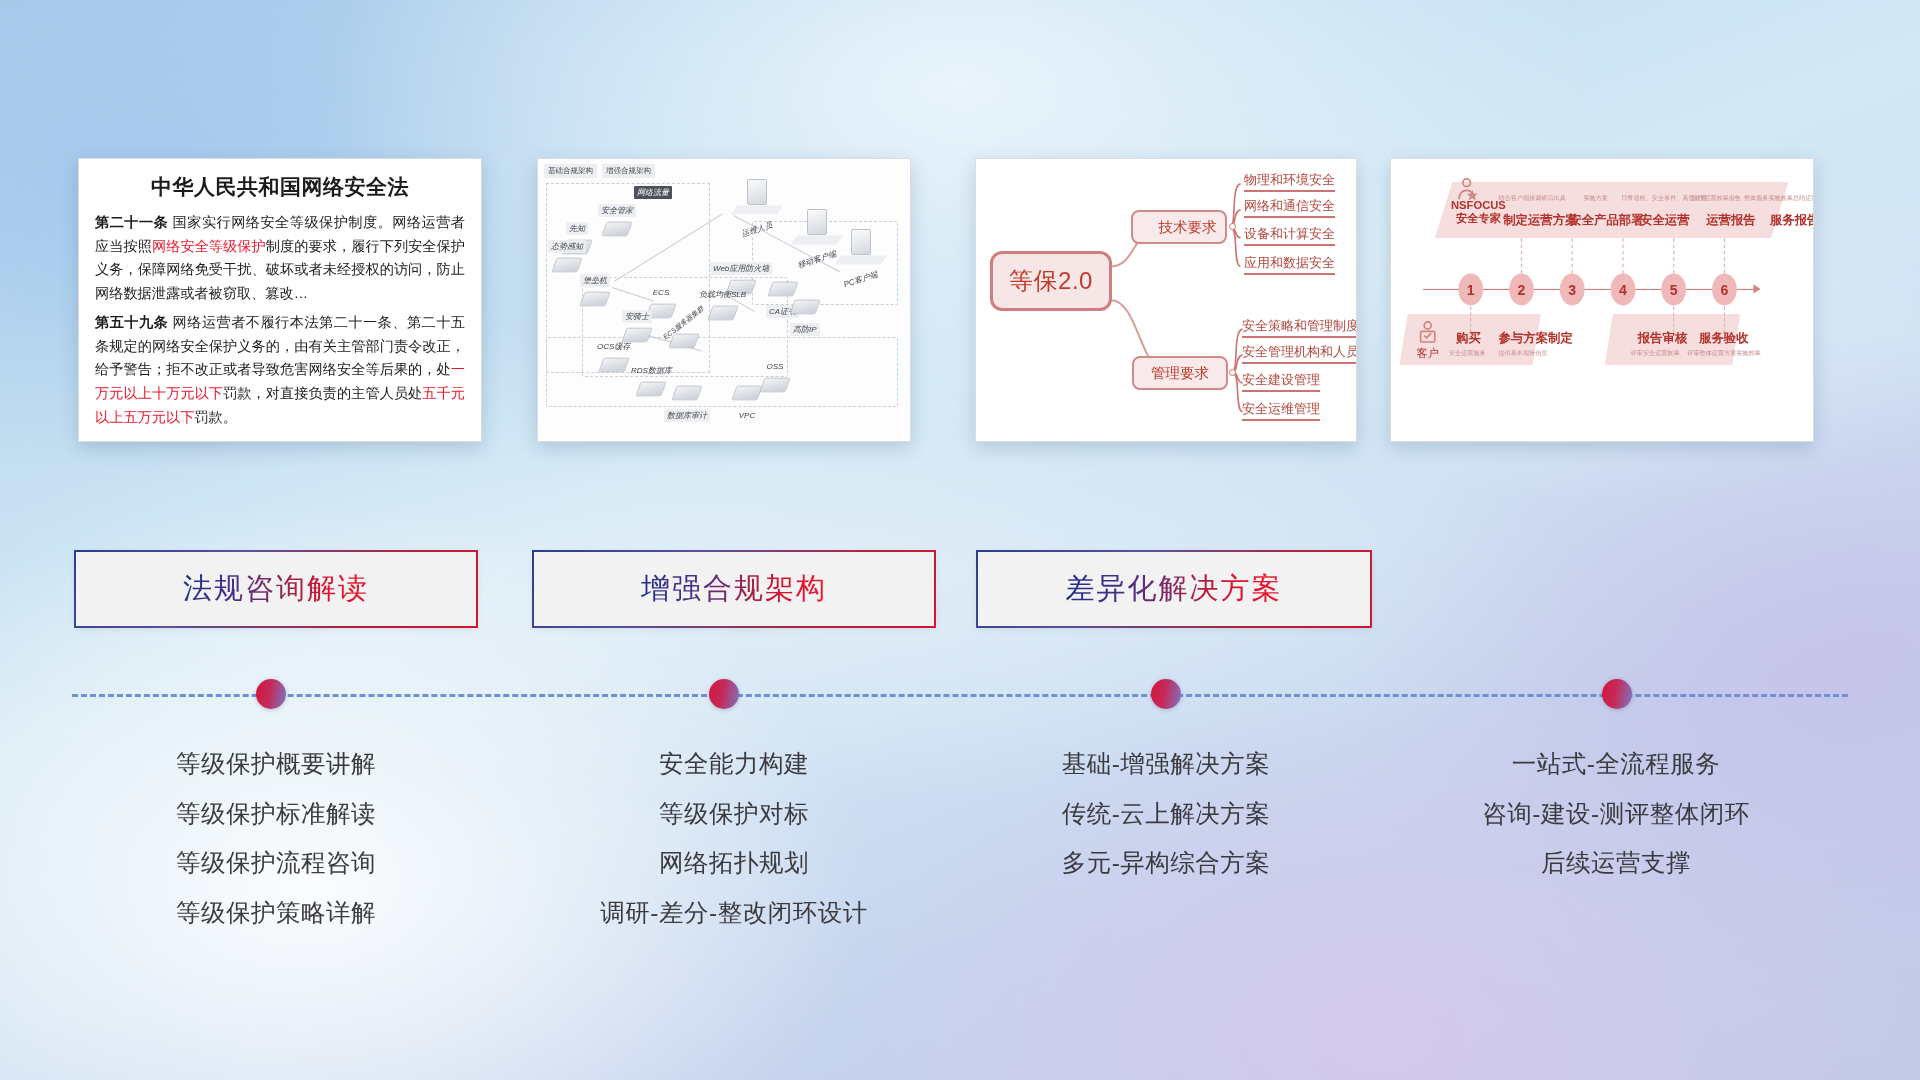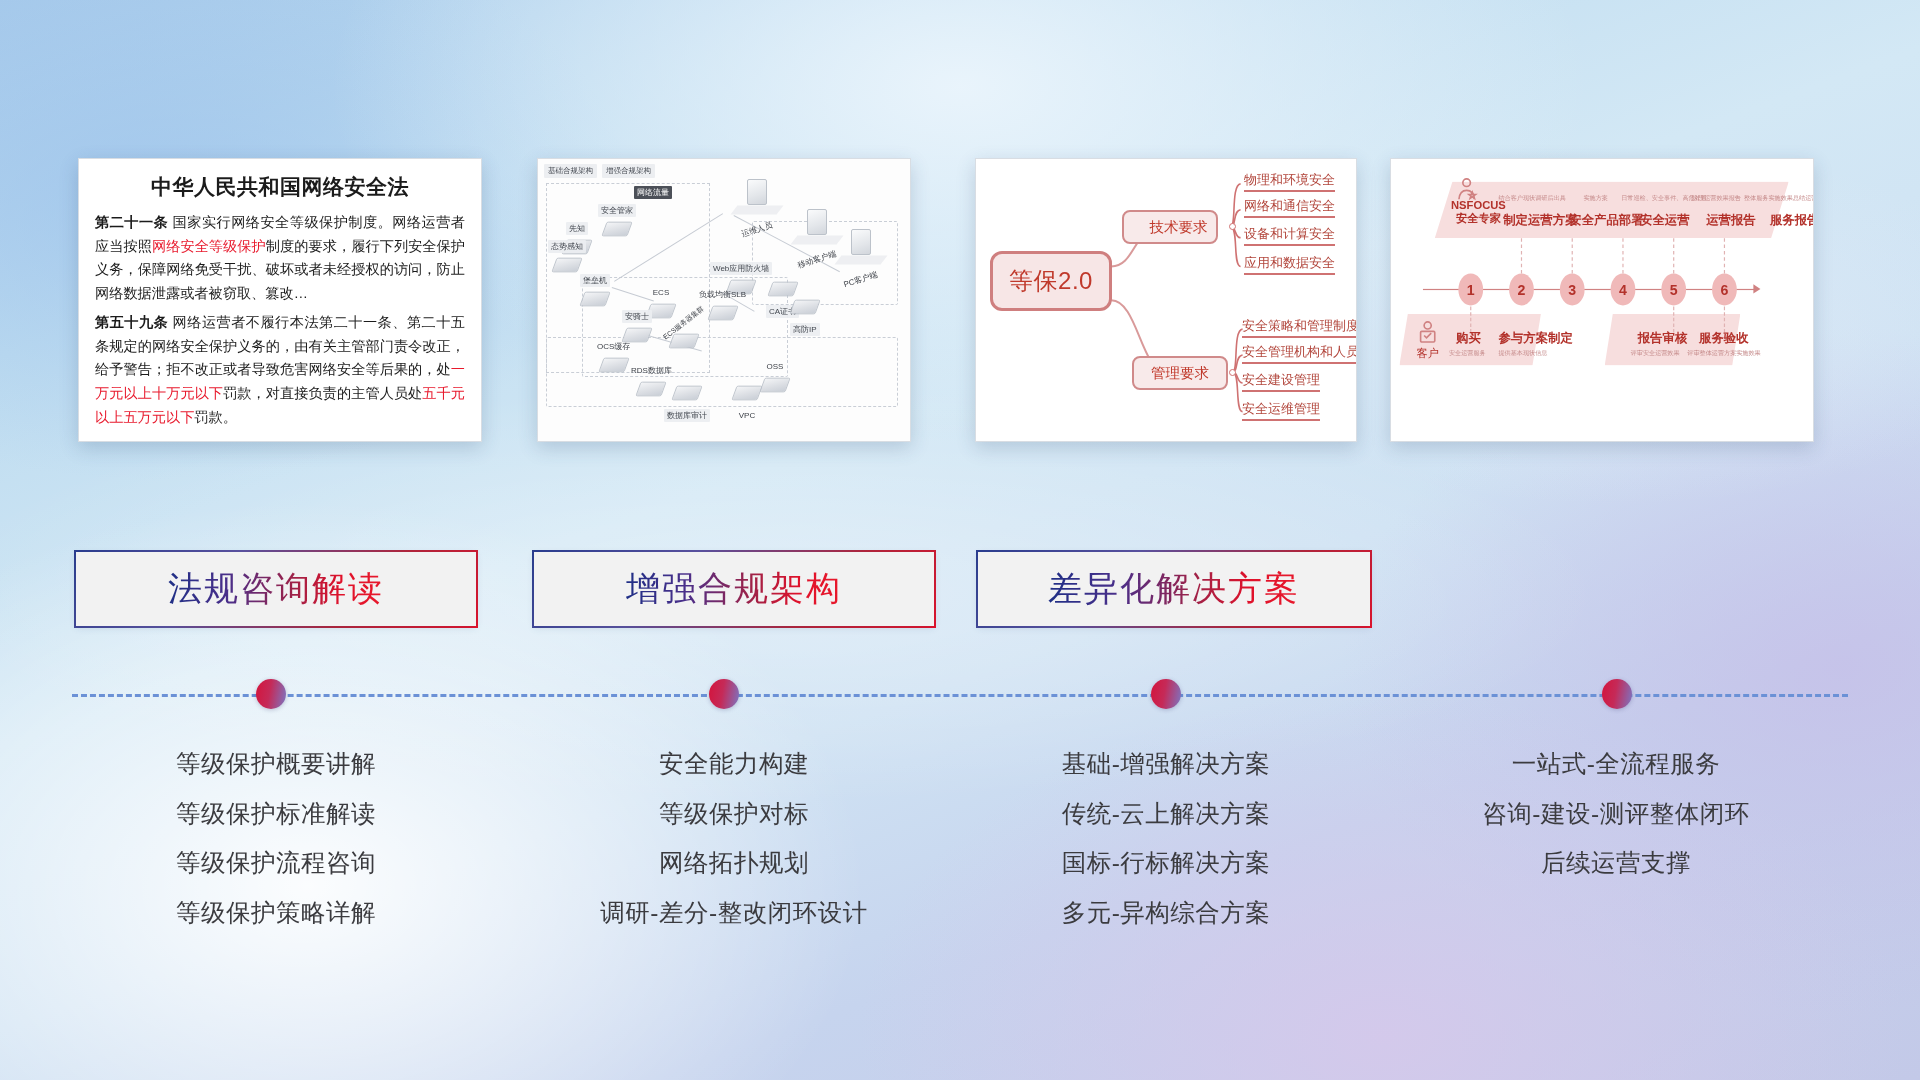--- a/index.html
+++ b/index.html
@@ -64,21 +64,21 @@
   
   .arch { background: #fdfdfd; }
   .arch-tabs { position: absolute; top: 5px; left: 6px; display: flex; gap: 5px; }
   .arch-tab {
     font-size: 7.5px; color: #4a4f57; background: #eceef1;
     padding: 2px 4px; border-radius: 1px; white-space: nowrap;
   }
   .arch-zone {
     position: absolute; border: 1px dashed #c9ced6; border-radius: 2px;
   }
-  .node { position: absolute; text-align: center; }
+  .node { position: absolute; text-align: center; font-style: italic; }
   .node .lbl {
     font-size: 8px; color: #42474f; white-space: nowrap;
     background: rgba(236,238,241,0.92); padding: 1px 3px; border-radius: 1px;
     display: inline-block;
   }
   .node .lbl.plain { background: transparent; color: #3b3f46; }
   .node .lbl.dark { background: #4c5058; color: #fff; }
   .cube {
     width: 26px; height: 20px; margin: 2px auto 0;
     background: linear-gradient(160deg,#f4f5f7 0%, #dcdfe4 55%, #c9ced6 100%);
@@ -166,21 +166,21 @@
     position: absolute; height: 74px;
     background: #f2f2f2;
     display: flex; align-items: center; justify-content: center;
     box-shadow: 0 2px 7px rgba(40,70,110,0.13);
   }
   .titlebox::before {
     content: ""; position: absolute; inset: -2px; z-index: -1;
     background: linear-gradient(135deg, #2b3d8f 0%, #5b52a0 35%, #b5243a 70%, #e3112a 100%);
   }
   .titlebox-text {
-    font-size: 34px; letter-spacing: 2px; font-weight: 500;
+    font-size: 29px; letter-spacing: 2px; font-weight: 500;
     background: linear-gradient(90deg, #1f2f86 0%, #4a2f8a 28%, #9e2248 58%, #e0112a 80%, #e8192c 100%);
     -webkit-background-clip: text; background-clip: text;
     color: transparent; -webkit-text-fill-color: transparent;
     white-space: nowrap;
   }
 
   
   .dashline {
     position: absolute; left: 72px; right: 72px; top: 694px; height: 0;
     border-top: 3px dashed #6b91d6;
@@ -338,21 +338,21 @@
         <path d="M256 68 C 262 68, 260 80, 266 79" stroke="#cf7272" stroke-width="1.6" fill="none"></path>
         <path d="M256 68 C 264 68, 258 108, 266 108" stroke="#cf7272" stroke-width="1.6" fill="none"></path>
         <path d="M258 214 C 264 214, 258 172, 268 171" stroke="#cf7272" stroke-width="1.6" fill="none"></path>
         <path d="M258 214 C 264 214, 260 198, 268 197" stroke="#cf7272" stroke-width="1.6" fill="none"></path>
         <path d="M258 214 C 264 214, 262 226, 268 225" stroke="#cf7272" stroke-width="1.6" fill="none"></path>
         <path d="M258 214 C 266 214, 260 254, 268 254" stroke="#cf7272" stroke-width="1.6" fill="none"></path>
       </svg>
 
       <div class="mm-root">等保2.0</div>
 
-      <div class="mm-branch" style="left:146px; top:51px;padding-left:17px;">技术要求</div>
+      <div class="mm-branch" style="left:155px; top:51px;padding-left:17px;">技术要求</div>
       <div class="mm-dot" style="left:253px; top:64px;"></div>
       <div class="mm-leaf" style="left:268px; top:12px;">物理和环境安全</div>
       <div class="mm-leaf" style="left:268px; top:38px;">网络和通信安全</div>
       <div class="mm-leaf" style="left:268px; top:66px;">设备和计算安全</div>
       <div class="mm-leaf" style="left:268px; top:95px;">应用和数据安全</div>
 
       <div class="mm-branch" style="left:156px; top:197px;">管理要求</div>
       <div class="mm-dot" style="left:253px; top:210px;"></div>
       <div class="mm-leaf" style="left:266px; top:158px;">安全策略和管理制度</div>
       <div class="mm-leaf" style="left:266px; top:184px;">安全管理机构和人员</div>
@@ -451,21 +451,20 @@
   <div class="col" style="left:534px; top:752px; width:400px;">
     <div class="col-item">安全能力构建</div>
     <div class="col-item">等级保护对标</div>
     <div class="col-item">网络拓扑规划</div>
     <div class="col-item">调研-差分-整改闭环设计</div>
   </div>
 
   <div class="col" style="left:966px; top:752px; width:400px;">
     <div class="col-item">基础-增强解决方案</div>
     <div class="col-item">传统-云上解决方案</div>
-    <div class="col-item">国标-行标解决方案</div>
     <div class="col-item">多元-异构综合方案</div>
   </div>
 
   <div class="col" style="left:1416px; top:752px; width:400px;">
     <div class="col-item">一站式-全流程服务</div>
     <div class="col-item">咨询-建设-测评整体闭环</div>
     <div class="col-item">后续运营支撑</div>
   </div>
 
 </div>

